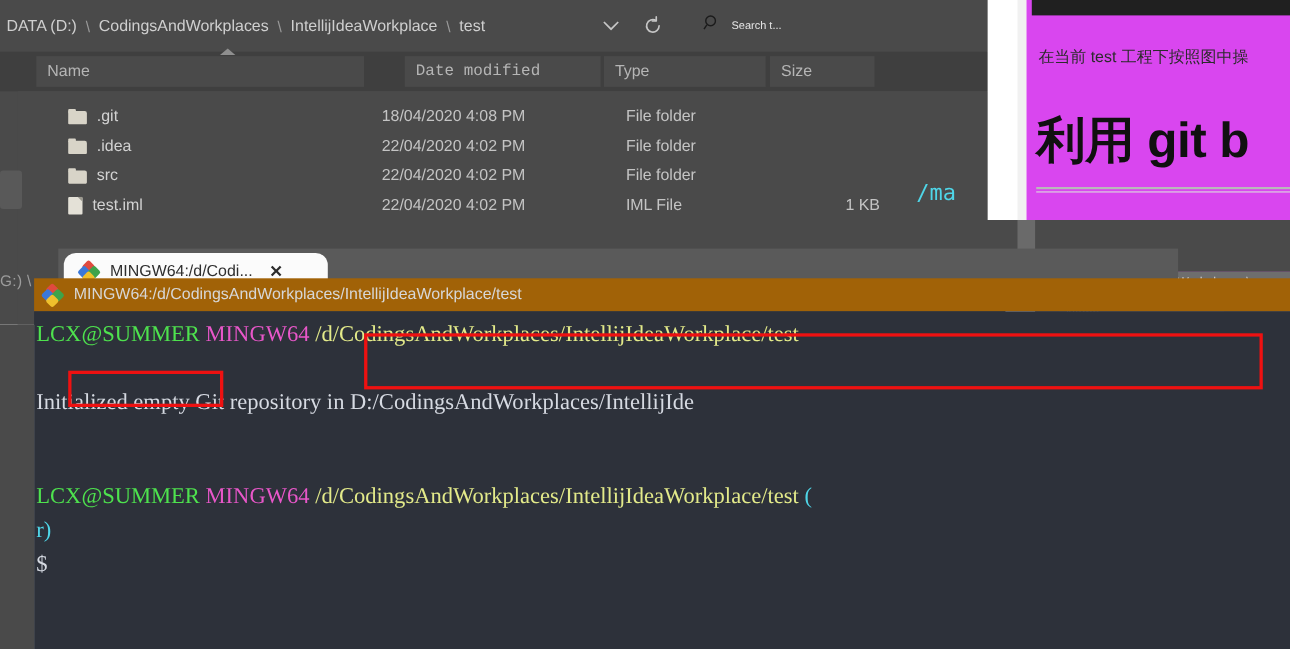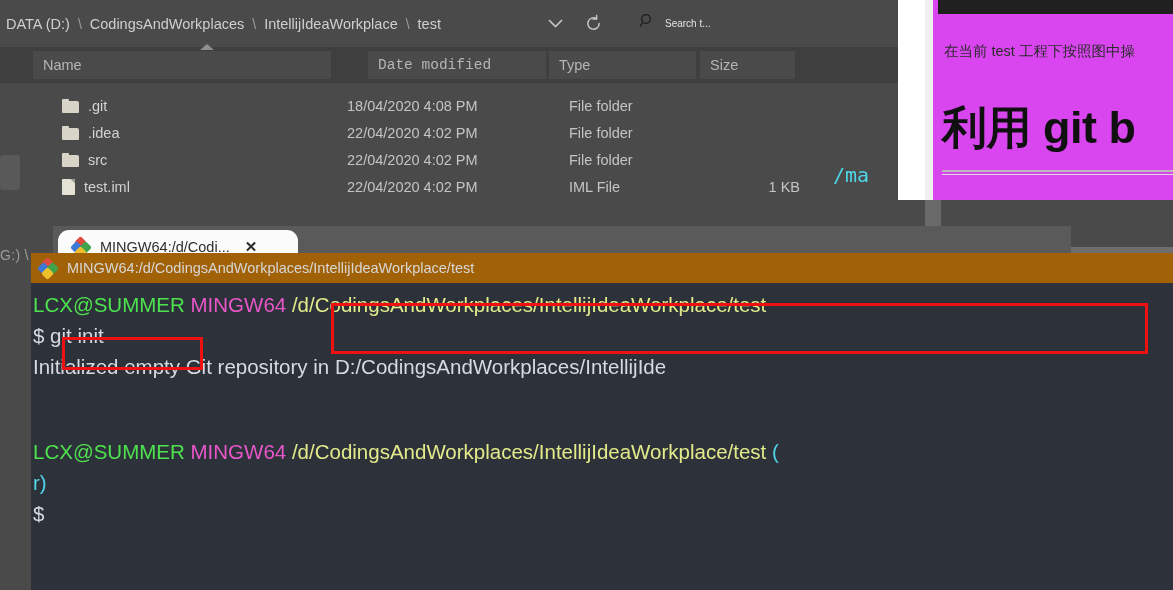--- a/index.html
+++ b/index.html
@@ -112,21 +112,21 @@
   }
   #term-tab-label{color:#2e2e2e;font-size:14.5px;white-space:nowrap;}
   #term-tab-close{margin-left:6px;color:#2b2b2b;font-size:15px;font-weight:bold;cursor:pointer;}
   #term-titlebar{
     position:absolute;left:0;top:38px;width:1142px;height:30px;background:#a16207;
     display:flex;align-items:center;padding-left:4px;gap:9px;box-sizing:border-box;
   }
   #term-title-text{color:#d7d7d7;font-size:14.5px;white-space:nowrap;}
   #term-body{
     position:absolute;left:0;top:68px;width:1142px;height:307px;background:#2d313a;
-    font-family:Liberation Sans, sans-serif;
+    font-family:Liberation Serif, serif;
     font-size:20.5px;line-height:31px;
     color:#d6dae2;white-space:pre;
   }
   .t-line{position:absolute;left:2px;white-space:pre;}
   .t-green{color:#4ee24e;}
   .t-magenta{color:#e857c9;}
   .t-yellow{color:#e3ea8a;}
   .t-cyan{color:#4fd6e8;}
   .t-white{color:#d6dae2;}
 
@@ -290,21 +290,20 @@
       <i style="left:4px;top:0px;width:9px;height:9px;background:#e04a3f;border-radius:2px;"></i>
       <i style="left:0px;top:5px;width:9px;height:9px;background:#3b78d8;border-radius:2px;"></i>
       <i style="left:9px;top:5px;width:9px;height:9px;background:#3ea34a;border-radius:2px;"></i>
       <i style="left:4px;top:10px;width:9px;height:9px;background:#f0c02c;border-radius:2px;"></i>
     </span>
     <span id="term-title-text">MINGW64:/d/CodingsAndWorkplaces/IntellijIdeaWorkplace/test</span>
   </div>
 
   <div id="term-body">
     <div class="t-line" id="tl0" style="top:6px;"><span class="t-green">LCX@SUMMER</span><span class="t-white"> </span><span class="t-magenta">MINGW64</span><span class="t-white"> </span><span class="t-yellow">/d/CodingsAndWorkplaces/IntellijIdeaWorkplace/test</span></div>
-    <div class="t-line" id="tl1" style="top:37px;"><span class="t-white">$ git init</span></div>
     <div class="t-line" id="tl2" style="top:68px;"><span class="t-white">Initialized empty Git repository in D:/CodingsAndWorkplaces/IntellijIde</span></div>
     <div class="t-line" id="tl4" style="top:153px;"><span class="t-green">LCX@SUMMER</span><span class="t-white"> </span><span class="t-magenta">MINGW64</span><span class="t-white"> </span><span class="t-yellow">/d/CodingsAndWorkplaces/IntellijIdeaWorkplace/test</span><span class="t-white"> </span><span class="t-cyan">(</span></div>
     <div class="t-line" id="tl5" style="top:184px;"><span class="t-cyan">r)</span></div>
     <div class="t-line" id="tl6" style="top:215px;"><span class="t-white">$</span></div>
   </div>
 </div>
 
 <div class="layer" style="left:833px;top:163px;width:30px;height:38px;color:#4fd6e8;
      font-family:'DejaVu Sans Mono','Liberation Mono',monospace;font-size:20px;" id="stray-ma">/ma</div>
 <div class="layer" id="stray-left-text">G:) \</div>

